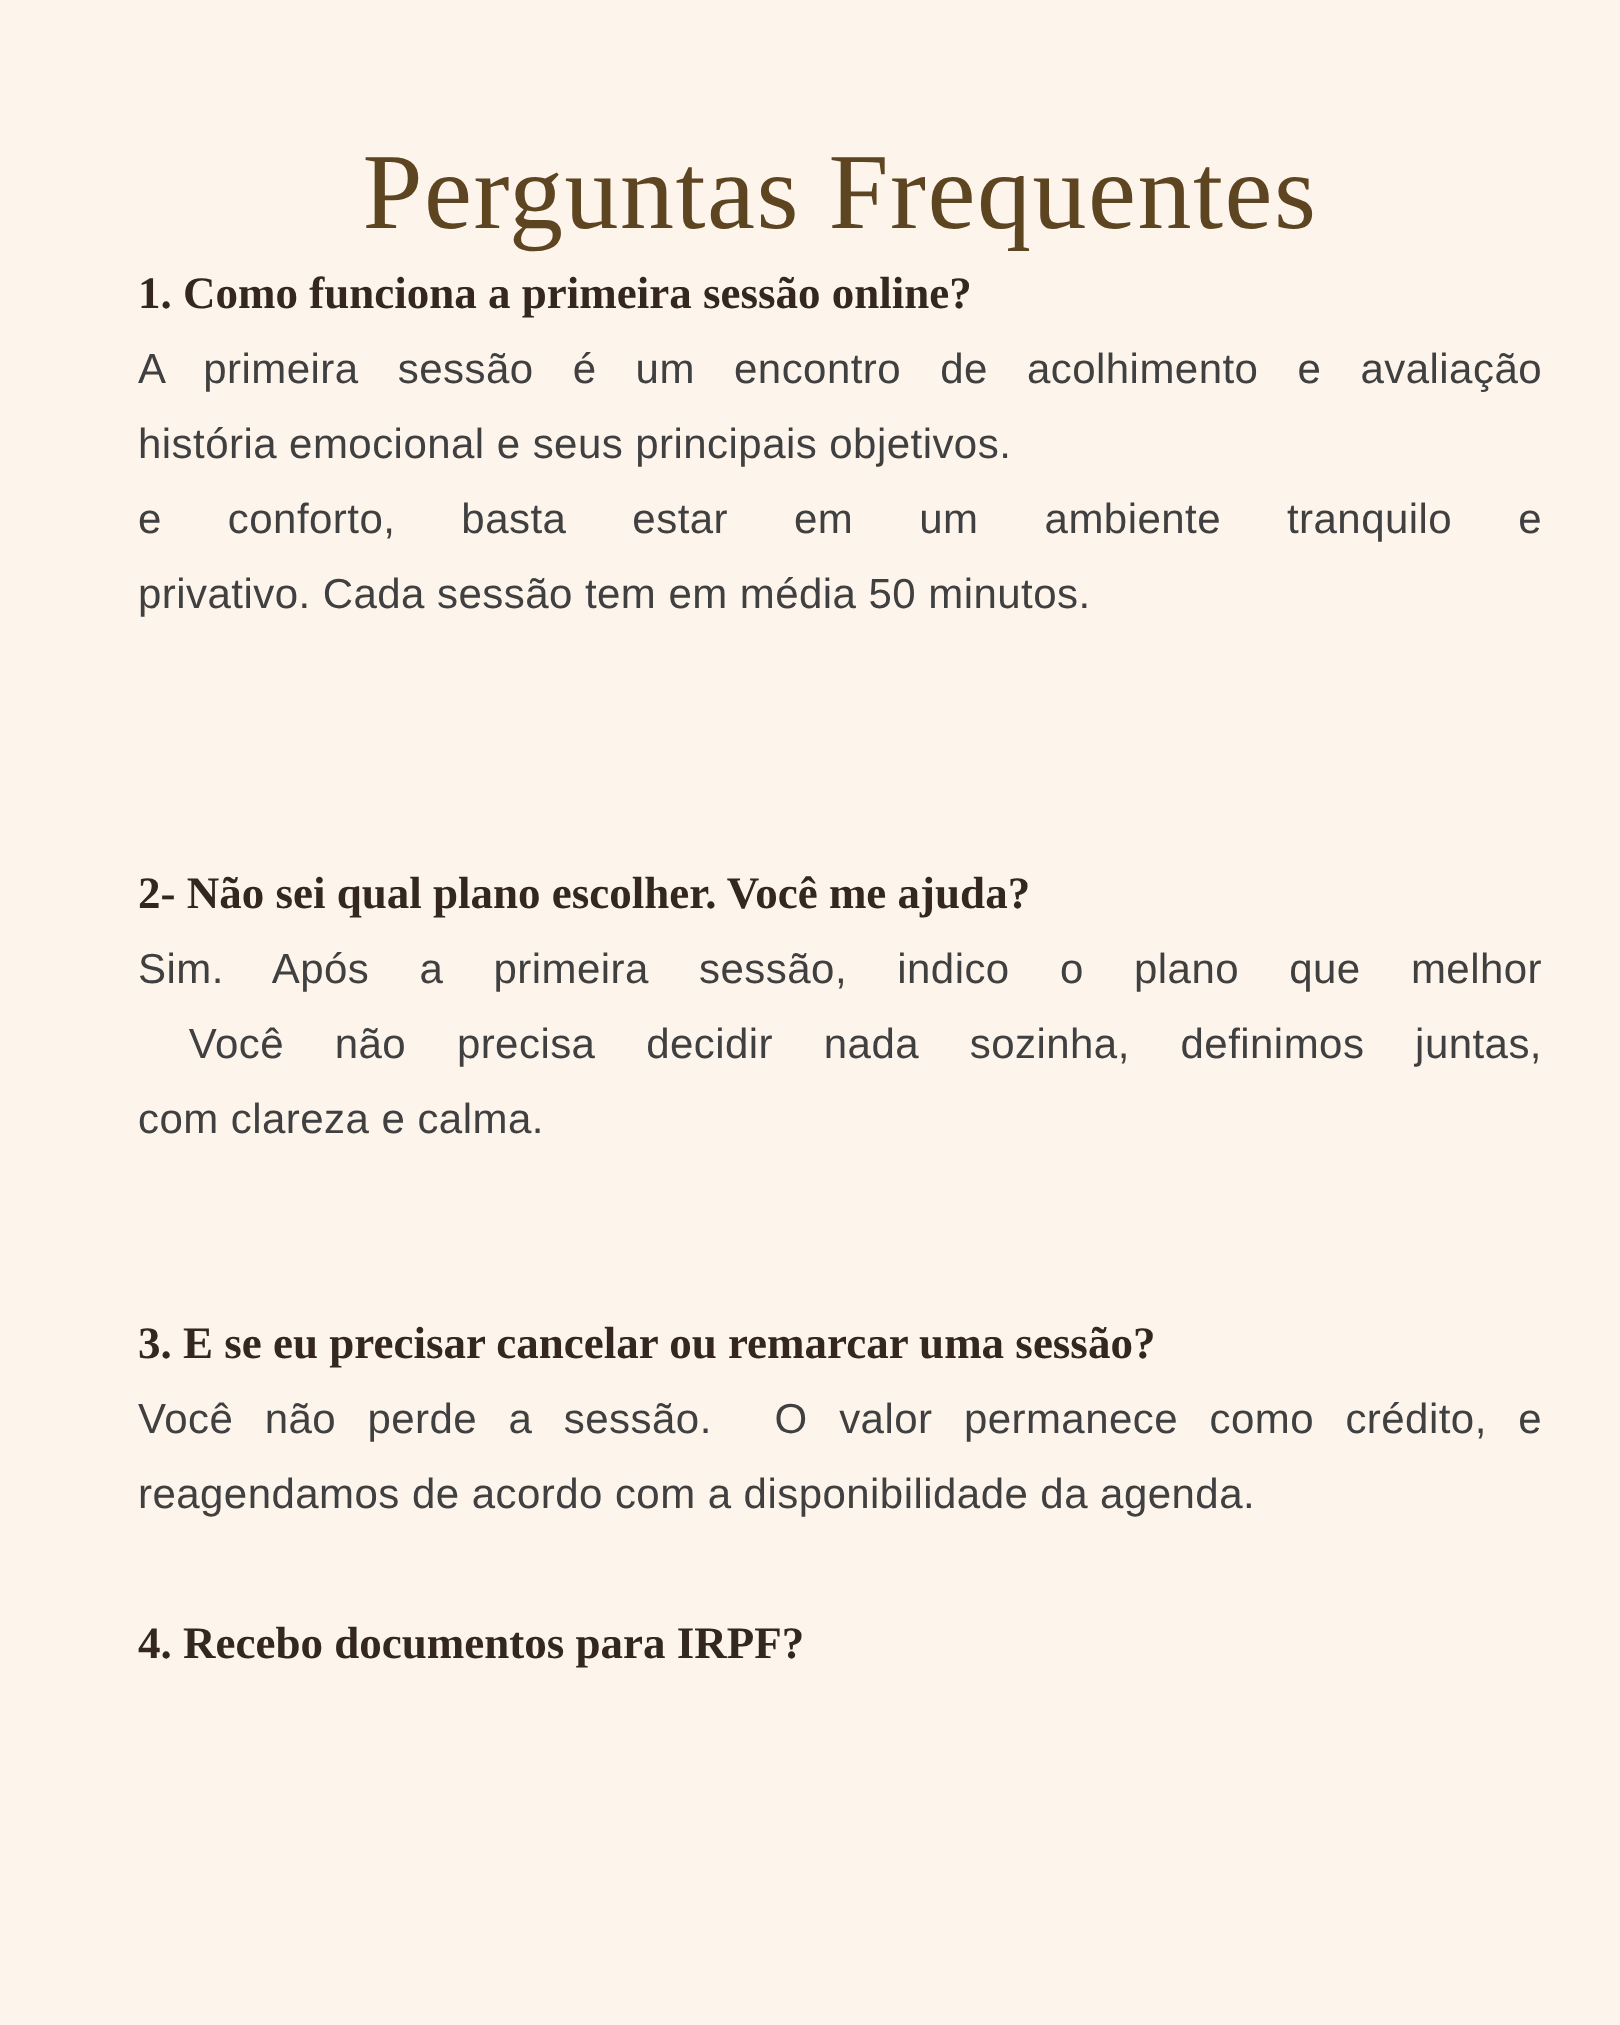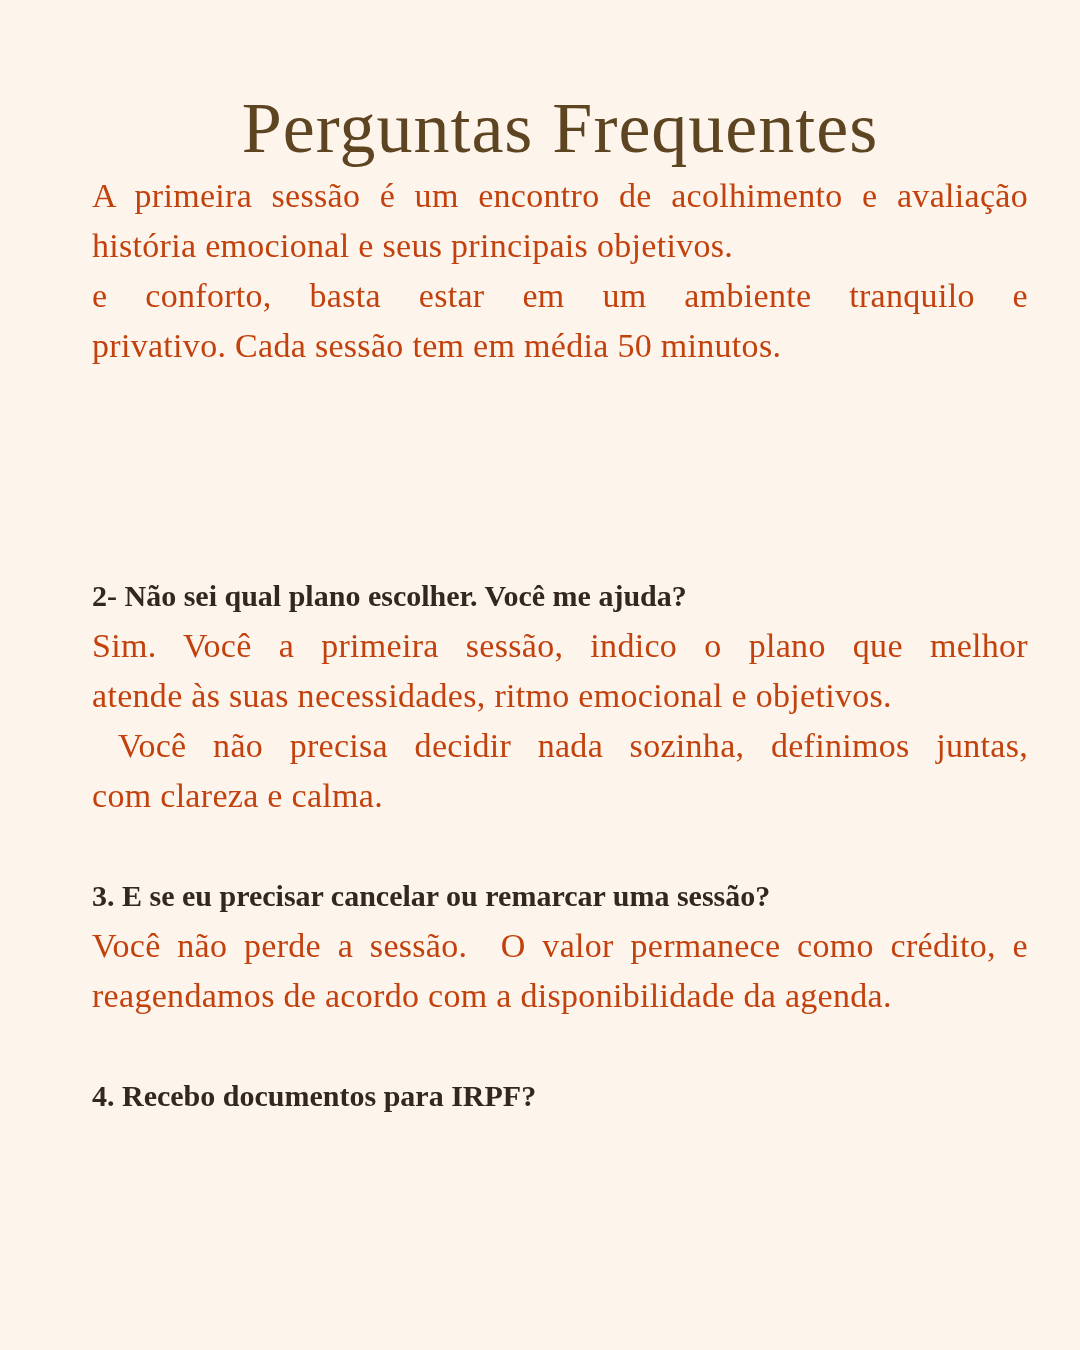--- a/index.html
+++ b/index.html
@@ -42,25 +42,25 @@
     .q {
       font-family: "Liberation Serif", "DejaVu Serif", serif;
       font-weight: 700;
       font-size: 30px;
       line-height: 50px;
       height: 50px;
       color: #33271F;
       white-space: nowrap;
     }
     .line {
-      font-family: Liberation Serif, serif;
-      font-size: 34px;
+      font-family: Liberation Sans, sans-serif;
+      font-size: 28px;
       line-height: 50px;
       height: 50px;
-      color: #c2410c;
+      color: #404040;
       white-space: nowrap;
       text-align: justify;
       text-align-last: justify;
       letter-spacing: 0.3px;
     }
     .line.last {
       text-align: center;
       text-align-last: left;
     }
     #faq-1 { top: 171px; }
@@ -69,30 +69,30 @@
     #faq-4 { top: 1071px; }
   </style>
 </head>
 <body>
 
 <div class="page">
 
   <h1 class="title">Perguntas Frequentes</h1>
 
   <section class="faq" id="faq-1">
+    <div class="q">1. Como funciona a primeira sessão online?</div>
     <div class="line">A primeira sessão é um encontro de acolhimento e avaliação</div>
     <div class="line last" style="white-space:pre;">história emocional e seus principais objetivos.</div>
     <div class="line">e conforto, basta estar em um ambiente tranquilo e</div>
     <div class="line last">privativo. Cada sessão tem em média 50 minutos.</div>
   </section>
 
   <section class="faq" id="faq-2">
     <div class="q">2- Não sei qual plano escolher. Você me ajuda?</div>
-    <div class="line">Sim. Você a primeira sessão, indico o plano que melhor</div>
-    <div class="line last">atende às suas necessidades, ritmo emocional e objetivos.</div>
+    <div class="line">Sim. Após a primeira sessão, indico o plano que melhor</div>
     <div class="line" style="white-space:pre;"> Você não precisa decidir nada sozinha, definimos juntas,</div>
     <div class="line last">com clareza e calma.</div>
   </section>
 
   <section class="faq" id="faq-3">
     <div class="q">3. E se eu precisar cancelar ou remarcar uma sessão?</div>
     <div class="line" style="white-space:pre;">Você não perde a sessão.  O valor permanece como crédito, e</div>
     <div class="line last">reagendamos de acordo com a disponibilidade da agenda.</div>
   </section>
 

